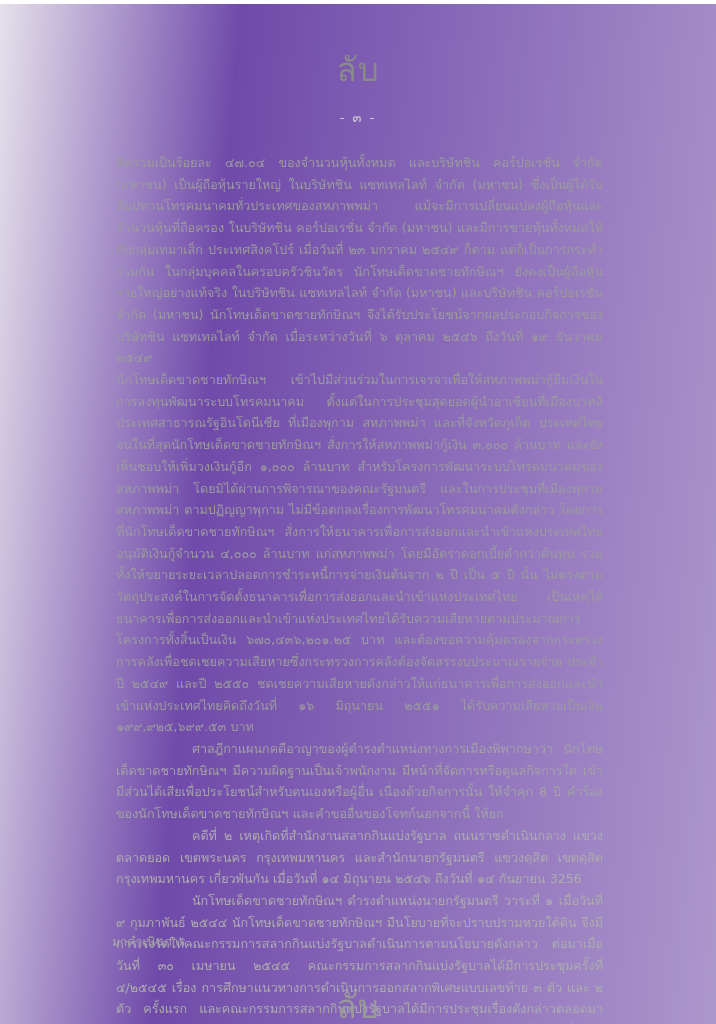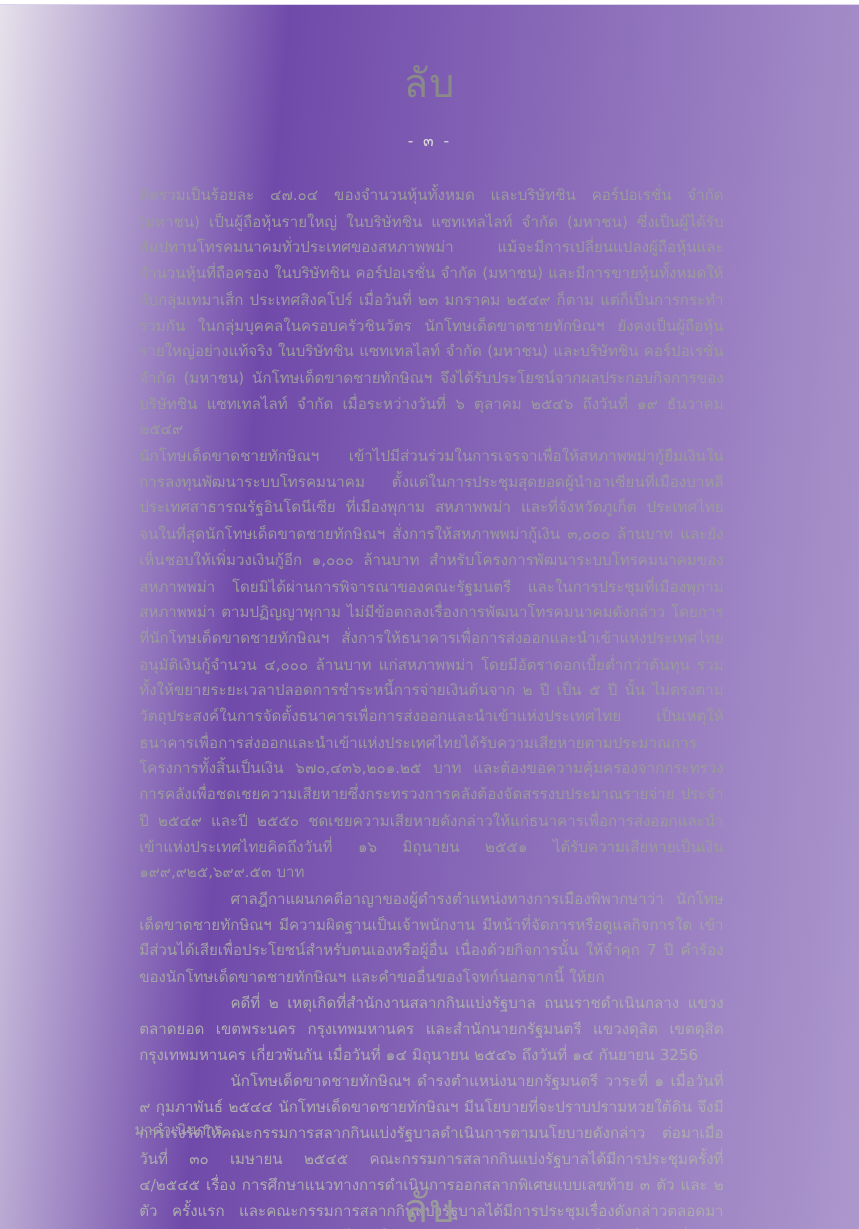--- a/index.html
+++ b/index.html
@@ -103,21 +103,21 @@
 
   <div class="paper-tint"></div>
 
   <div class="classification-top">ลับ</div>
 
   <div class="page-number">- ๓ -</div>
 
   <div class="body-block">
     <p class="para">คิดรวมเป็นร้อยละ ๔๗.๐๔ ของจำนวนหุ้นทั้งหมด และบริษัทชิน คอร์ปอเรชั่น จำกัด (มหาชน) เป็นผู้ถือหุ้นรายใหญ่ ในบริษัทชิน แซทเทลไลท์ จำกัด (มหาชน) ซึ่งเป็นผู้ได้รับสัมปทานโทรคมนาคมทั่วประเทศของสหภาพพม่า แม้จะมีการเปลี่ยนแปลงผู้ถือหุ้นและจำนวนหุ้นที่ถือครอง ในบริษัทชิน คอร์ปอเรชั่น จำกัด (มหาชน) และมีการขายหุ้นทั้งหมดให้กับกลุ่มเทมาเส็ก ประเทศสิงคโปร์ เมื่อวันที่ ๒๓ มกราคม ๒๕๔๙ ก็ตาม แต่ก็เป็นการกระทำร่วมกัน ในกลุ่มบุคคลในครอบครัวชินวัตร นักโทษเด็ดขาดชายทักษิณฯ ยังคงเป็นผู้ถือหุ้นรายใหญ่อย่างแท้จริง ในบริษัทชิน แซทเทลไลท์ จำกัด (มหาชน) และบริษัทชิน คอร์ปอเรชั่น จำกัด (มหาชน) นักโทษเด็ดขาดชายทักษิณฯ จึงได้รับประโยชน์จากผลประกอบกิจการของบริษัทชิน แซทเทลไลท์ จำกัด เมื่อระหว่างวันที่ ๖ ตุลาคม ๒๕๔๖ ถึงวันที่ ๑๙ ธันวาคม ๒๕๔๙</p>
     <p class="para">นักโทษเด็ดขาดชายทักษิณฯ เข้าไปมีส่วนร่วมในการเจรจาเพื่อให้สหภาพพม่ากู้ยืมเงินในการลงทุนพัฒนาระบบโทรคมนาคม ตั้งแต่ในการประชุมสุดยอดผู้นำอาเซียนที่เมืองบาหลี ประเทศสาธารณรัฐอินโดนีเซีย ที่เมืองพุกาม สหภาพพม่า และที่จังหวัดภูเก็ต ประเทศไทย จนในที่สุดนักโทษเด็ดขาดชายทักษิณฯ สั่งการให้สหภาพพม่ากู้เงิน ๓,๐๐๐ ล้านบาท และยังเห็นชอบให้เพิ่มวงเงินกู้อีก ๑,๐๐๐ ล้านบาท สำหรับโครงการพัฒนาระบบโทรคมนาคมของสหภาพพม่า โดยมิได้ผ่านการพิจารณาของคณะรัฐมนตรี และในการประชุมที่เมืองพุกาม สหภาพพม่า ตามปฏิญญาพุกาม ไม่มีข้อตกลงเรื่องการพัฒนาโทรคมนาคมดังกล่าว โดยการที่นักโทษเด็ดขาดชายทักษิณฯ สั่งการให้ธนาคารเพื่อการส่งออกและนำเข้าแห่งประเทศไทย อนุมัติเงินกู้จำนวน ๔,๐๐๐ ล้านบาท แก่สหภาพพม่า โดยมีอัตราดอกเบี้ยต่ำกว่าต้นทุน รวมทั้งให้ขยายระยะเวลาปลอดการชำระหนี้การจ่ายเงินต้นจาก ๒ ปี เป็น ๕ ปี นั้น ไม่ตรงตามวัตถุประสงค์ในการจัดตั้งธนาคารเพื่อการส่งออกและนำเข้าแห่งประเทศไทย เป็นเหตุให้ธนาคารเพื่อการส่งออกและนำเข้าแห่งประเทศไทยได้รับความเสียหายตามประมาณการโครงการทั้งสิ้นเป็นเงิน ๖๗๐,๔๓๖,๒๐๑.๒๕ บาท และต้องขอความคุ้มครองจากกระทรวงการคลังเพื่อชดเชยความเสียหายซึ่งกระทรวงการคลังต้องจัดสรรงบประมาณรายจ่าย ประจำปี ๒๕๔๙ และปี ๒๕๕๐ ชดเชยความเสียหายดังกล่าวให้แก่ธนาคารเพื่อการส่งออกและนำเข้าแห่งประเทศไทยคิดถึงวันที่ ๑๖ มิถุนายน ๒๕๕๑ ได้รับความเสียหายเป็นเงิน ๑๙๙,๙๒๕,๖๙๙.๕๓ บาท</p>
-    <p class="para indent fade-a">ศาลฎีกาแผนกคดีอาญาของผู้ดำรงตำแหน่งทางการเมืองพิพากษาว่า นักโทษเด็ดขาดชายทักษิณฯ มีความผิดฐานเป็นเจ้าพนักงาน มีหน้าที่จัดการหรือดูแลกิจการใด เข้ามีส่วนได้เสียเพื่อประโยชน์สำหรับตนเองหรือผู้อื่น เนื่องด้วยกิจการนั้น ให้จำคุก 7 ปี คำร้องของนักโทษเด็ดขาดชายทักษิณฯ และคำขออื่นของโจทก์นอกจากนี้ ให้ยก</p>
+    <p class="para indent fade-a">ศาลฎีกาแผนกคดีอาญาของผู้ดำรงตำแหน่งทางการเมืองพิพากษาว่า นักโทษเด็ดขาดชายทักษิณฯ มีความผิดฐานเป็นเจ้าพนักงาน มีหน้าที่จัดการหรือดูแลกิจการใด เข้ามีส่วนได้เสียเพื่อประโยชน์สำหรับตนเองหรือผู้อื่น เนื่องด้วยกิจการนั้น ให้จำคุก 8 ปี คำร้องของนักโทษเด็ดขาดชายทักษิณฯ และคำขออื่นของโจทก์นอกจากนี้ ให้ยก</p>
     <p class="para indent fade-b">คดีที่ ๒ เหตุเกิดที่สำนักงานสลากกินแบ่งรัฐบาล ถนนราชดำเนินกลาง แขวงตลาดยอด เขตพระนคร กรุงเทพมหานคร และสำนักนายกรัฐมนตรี แขวงดุสิต เขตดุสิต กรุงเทพมหานคร เกี่ยวพันกัน เมื่อวันที่ ๑๔ มิถุนายน ๒๕๔๖ ถึงวันที่ ๑๔ กันยายน 3256</p>
     <p class="para indent fade-b">นักโทษเด็ดขาดชายทักษิณฯ ดำรงตำแหน่งนายกรัฐมนตรี วาระที่ ๑ เมื่อวันที่ ๙ กุมภาพันธ์ ๒๕๔๔ นักโทษเด็ดขาดชายทักษิณฯ มีนโยบายที่จะปราบปรามหวยใต้ดิน จึงมีการเร่งรัดให้คณะกรรมการสลากกินแบ่งรัฐบาลดำเนินการตามนโยบายดังกล่าว ต่อมาเมื่อวันที่ ๓๐ เมษายน ๒๕๔๕ คณะกรรมการสลากกินแบ่งรัฐบาลได้มีการประชุมครั้งที่ ๔/๒๕๔๕ เรื่อง การศึกษาแนวทางการดำเนินการออกสลากพิเศษแบบเลขท้าย ๓ ตัว และ ๒ ตัว ครั้งแรก และคณะกรรมการสลากกินแบ่งรัฐบาลได้มีการประชุมเรื่องดังกล่าวตลอดมา สำนักงานสลากกินแบ่งรัฐบาลจึงได้จัดให้มีการทำวิจัยสัมมนา เสียงส่วนใหญ่เห็นด้วยที่จะนำหวยใต้ดิน</p>
   </div>
 
   <div class="tail-note">มาดำเนินการ ...</div>
 
   <div class="classification-bottom">ลับ</div>
 
 </div>
 

